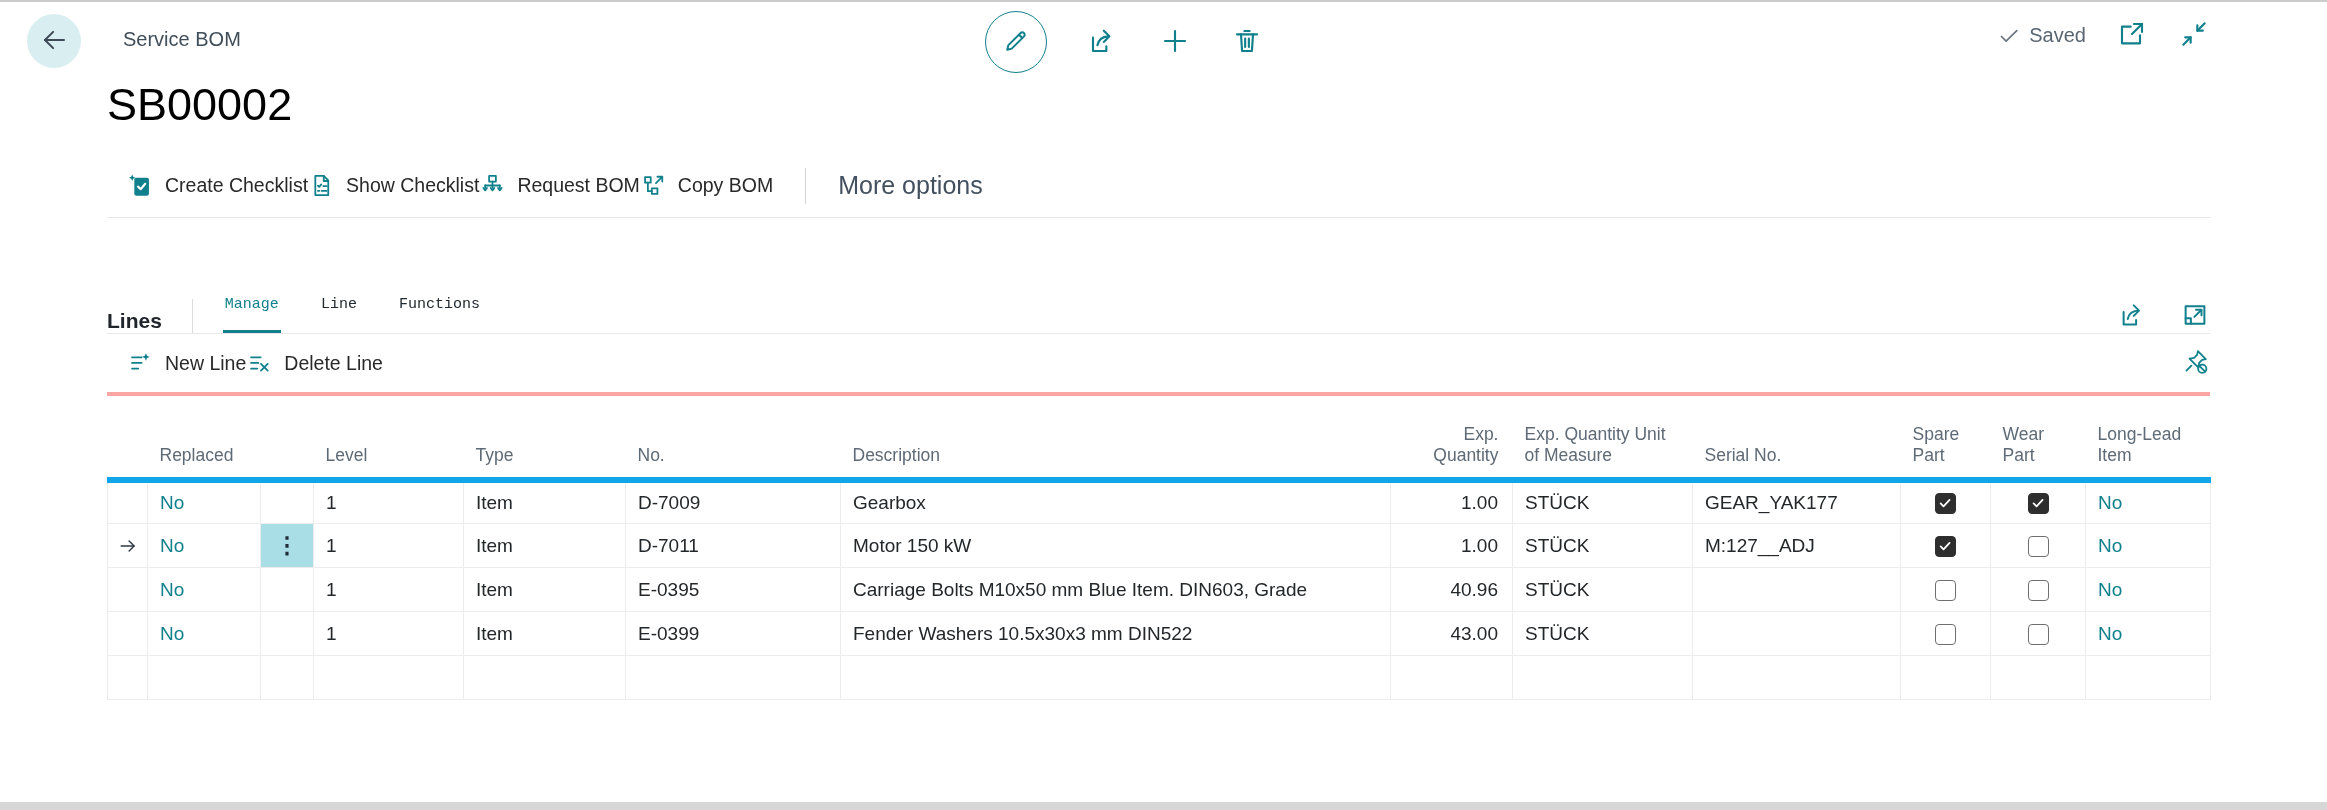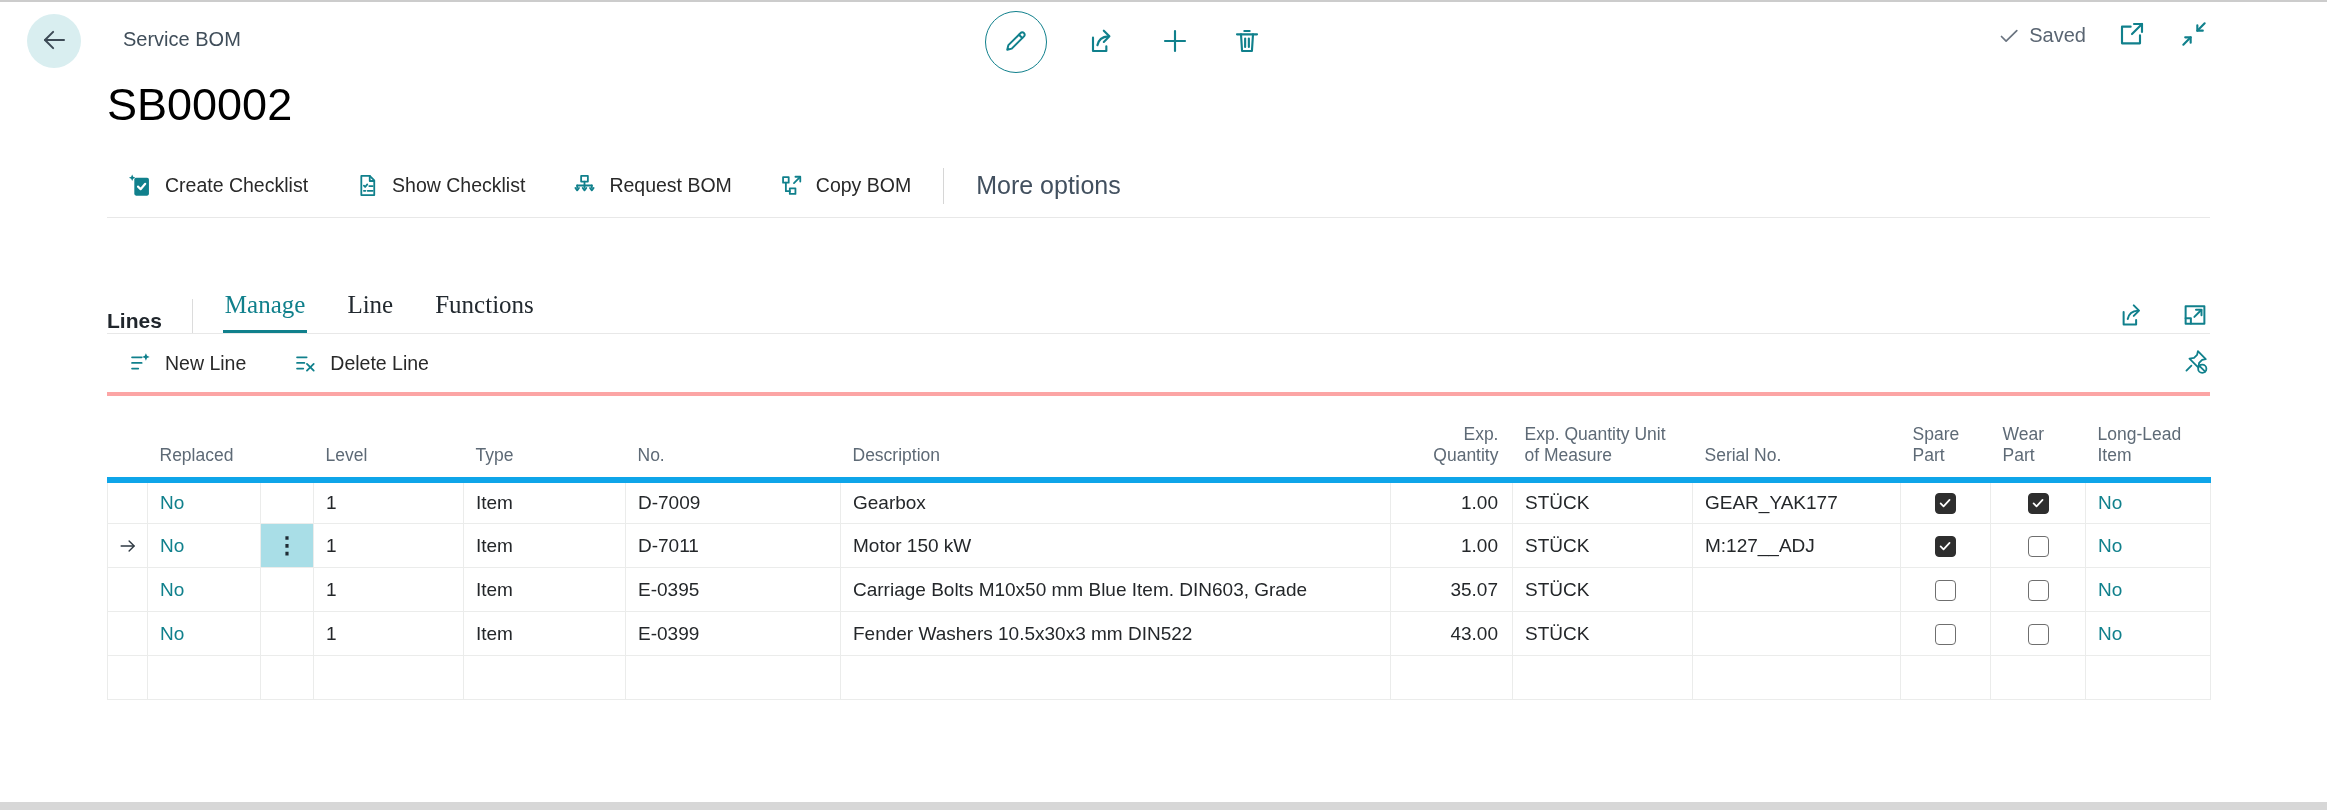--- a/index.html
+++ b/index.html
@@ -27,42 +27,42 @@
   .top-right { position:absolute; right:117px; top:16px; display:flex; align-items:center; gap:30px; }
   .saved { display:flex; align-items:center; gap:8px; color:#5a6572; font-size:20px; }
   .saved .icon svg { width:24px; height:24px; }
 
   
   .page-title { margin:0 117px 0 107px; font-size:45px; line-height:58px; font-weight:400; color:#000000; }
 
   
   .action-bar { margin:20px 117px 0 107px; height:64px; display:flex; align-items:center;
                 border-bottom:1px solid #e8e8e8; padding-left:20px; }
-  .action-items { display:flex; align-items:center; gap:46px; }
+  .action-items { display:flex; align-items:center; }
   .action-item { display:flex; align-items:center; gap:11px; background:none; border:none; padding:0;
                  cursor:pointer; font-family:inherit; font-size:19.5px; color:#292929; }
   .action-item .icon { color:var(--accent_teal); display:flex; }
   .action-item .icon svg { width:27px; height:27px; }
   .vdivider { width:1px; height:36px; background:#d6d6d6; margin:0 32px; }
   .more-options { background:none; border:none; cursor:pointer; font-family:inherit; font-size:25px; color:#42505f; padding:0; }
 
   
   .general { margin:30px 117px 0 107px; padding-bottom:8px; border-bottom:3px solid var(--section_underline);
              display:flex; align-items:center; gap:8px; }
   .general-label { font-size:21px; font-weight:bold; color:#1f1f1f; }
   .general .chev { color:#3c4650; display:flex; }
   .general .chev svg { width:19px; height:19px; }
 
   
   .lines-header { margin:58px 117px 0 107px; height:58px; display:flex; align-items:flex-end;
                   border-bottom:1px solid #e8e8e8; }
   .lines-label { font-size:21px; font-weight:bold; color:#20262c; }
   .lines-header .vdiv { width:1px; height:34px; background:#dcdcdc; margin:0 30px 0 30px; }
   .tabs { display:flex; align-items:stretch; gap:38px; height:100%; }
-  .tab { background:none; border:none; cursor:pointer; font-family:Liberation Serif, serif; font-size:25px; color:#22292f;
+  .tab { background:none; border:none; cursor:pointer; font-family:Liberation Mono, monospace; font-size:15px; color:#22292f;
          padding:0 2px; height:100%; }
   .tab.active { color:var(--accent_teal); box-shadow:inset 0 -3px 0 var(--accent_teal); }
   .lines-right { margin-left:auto; display:flex; align-items:center; gap:32px; }
   .lines-right .icon-btn svg { width:30px; height:30px; }
 
   
   .lines-toolbar { margin:0 117px 0 107px; height:62px; display:flex; align-items:center; gap:42px;
                    border-bottom:4px solid #fca5a5; padding-left:20px; }
   .lines-toolbar .unpin { margin-left:auto; }
   .lines-toolbar .unpin svg { width:29px; height:29px; }
@@ -371,21 +371,21 @@
             <td><span class="link">No</span></td>
           </tr>
           <tr>
             <td class="indicator-cell"></td>
             <td><span class="link">No</span></td>
             <td></td>
             <td>1</td>
             <td>Item</td>
             <td>E-0395</td>
             <td>Carriage Bolts M10x50 mm Blue Item. DIN603, Grade</td>
-            <td class="num">35.07</td>
+            <td class="num">40.96</td>
             <td>STÜCK</td>
             <td></td>
             <td class="center"><span class="checkbox"></span></td>
             <td class="center"><span class="checkbox"></span></td>
             <td><span class="link">No</span></td>
           </tr>
           <tr>
             <td class="indicator-cell"></td>
             <td><span class="link">No</span></td>
             <td></td>

